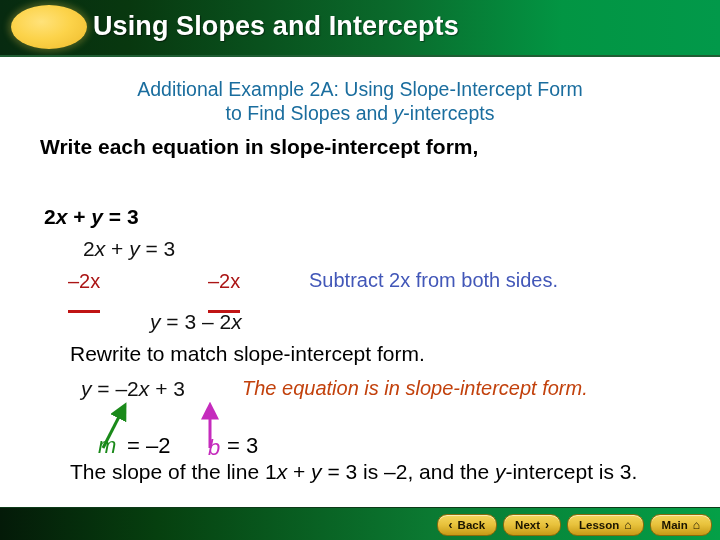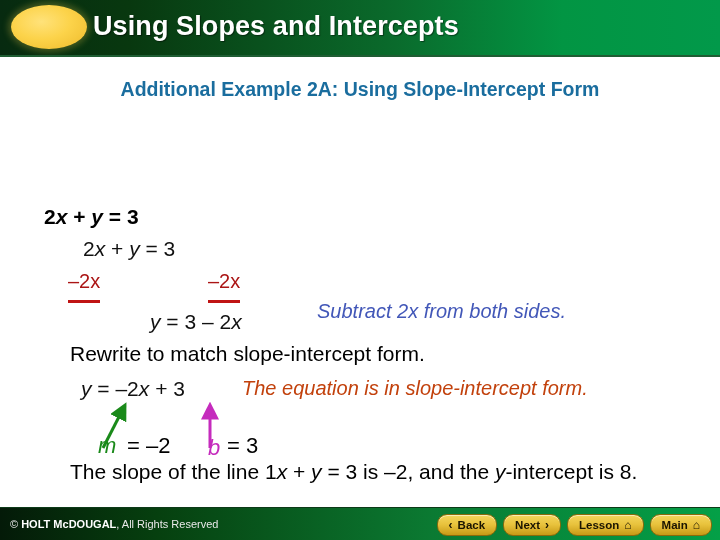--- a/index.html
+++ b/index.html
@@ -56,21 +56,21 @@
     height: 450px;
     background: #ffffff;
   }
 
   #subtitle {
     position: absolute;
     left: 0; top: 20px;
     width: 720px;
     text-align: center;
     color: #1a6d9e;
-    font-weight: bold;
+    font-weight: normal;
     font-size: 19.5px;
     line-height: 24px;
   }
   #subtitle .ital { font-style: italic; }
 
   #instruction {
     position: absolute;
     left: 40px; top: 76px;
     width: 660px;
     color: #000000;
@@ -104,33 +104,31 @@
     color: #111111;
     white-space: nowrap;
   }
   .sub-term {
     position: absolute;
     top: 65px;
     font-size: 20px;
     color: #ab1515;
     white-space: nowrap;
     border-bottom: 3px solid #c01414;
-    padding-bottom: 7px;
+    padding-bottom: 17px;
   }
   #sub-left  { left: 68px; }
   #sub-right { left: 208px; }
 
   #subtract-note {
     position: absolute;
-    left: 317px; top: 64px;
+    left: 309px; top: 64px;
     font-size: 20px;
-    font-style: italic;
     color: #4257b8;
     white-space: nowrap;
-    margin-top: 31px;
   }
 
   #eq-solved {
     position: absolute;
     left: 150px; top: 105px;
     font-size: 21px;
     color: #111111;
     white-space: nowrap;
   }
   #rewrite-note {
@@ -259,23 +257,27 @@
 
 <div id="header-bar">
   <div id="header-oval"></div>
   <div id="header-title">Using Slopes and Intercepts</div>
 </div>
 
 <div id="slide-body">
 
   <div id="subtitle">
     <div>Additional Example 2A: Using Slope-Intercept Form</div>
+    <div>
+      <span>to Find Slopes and </span><span class="ital">y</span><span>-intercepts</span>
+    </div>
   </div>
 
   <div id="instruction">
+    <div>Write each equation in slope-intercept form,</div>
   </div>
 
   <div id="work-area">
 
     <div id="eq-original">
       <span>2</span><span class="ital">x</span><span> + </span><span class="ital">y</span><span> = 3</span>
     </div>
 
     <div id="eq-restate">
       <span>2</span><span class="ital">x</span><span> + </span><span class="ital">y</span><span> = 3</span>
@@ -314,30 +316,27 @@
       <line x1="23" y1="53" x2="44" y2="12" stroke="#1a8a1a" stroke-width="3" marker-end="url(#mhead)"></line>
       <line x1="130" y1="53" x2="130" y2="12" stroke="#c52bbd" stroke-width="3" marker-end="url(#bhead)"></line>
     </svg>
 
     <div id="label-m">m</div>
     <div id="label-m-val">= –2</div>
     <div id="label-b">b</div>
     <div id="label-b-val">= 3</div>
 
     <div id="conclusion">
-      <span>The slope of the line 1</span><span class="ital">x</span><span> + </span><span class="ital">y</span><span> = 3 is –2, and the </span><span class="ital">y</span><span>-intercept is 8.</span>
+      <span>The slope of the line 1</span><span class="ital">x</span><span> + </span><span class="ital">y</span><span> = 3 is –2, and the </span><span class="ital">y</span><span>-intercept is 3.</span>
     </div>
 
   </div>
 </div>
 
 <div id="footer-bar">
-  <div id="copyright">
-    <span>© </span><span class="strong">HOLT McDOUGAL</span><span>, All Rights Reserved</span>
-  </div>
   <div id="footer-buttons">
 
     <div class="nav-btn">
       <span class="glyph">‹</span>
       <span>Back</span>
     </div>
 
     <div class="nav-btn">
       <span>Next</span>
       <span class="glyph">›</span>

